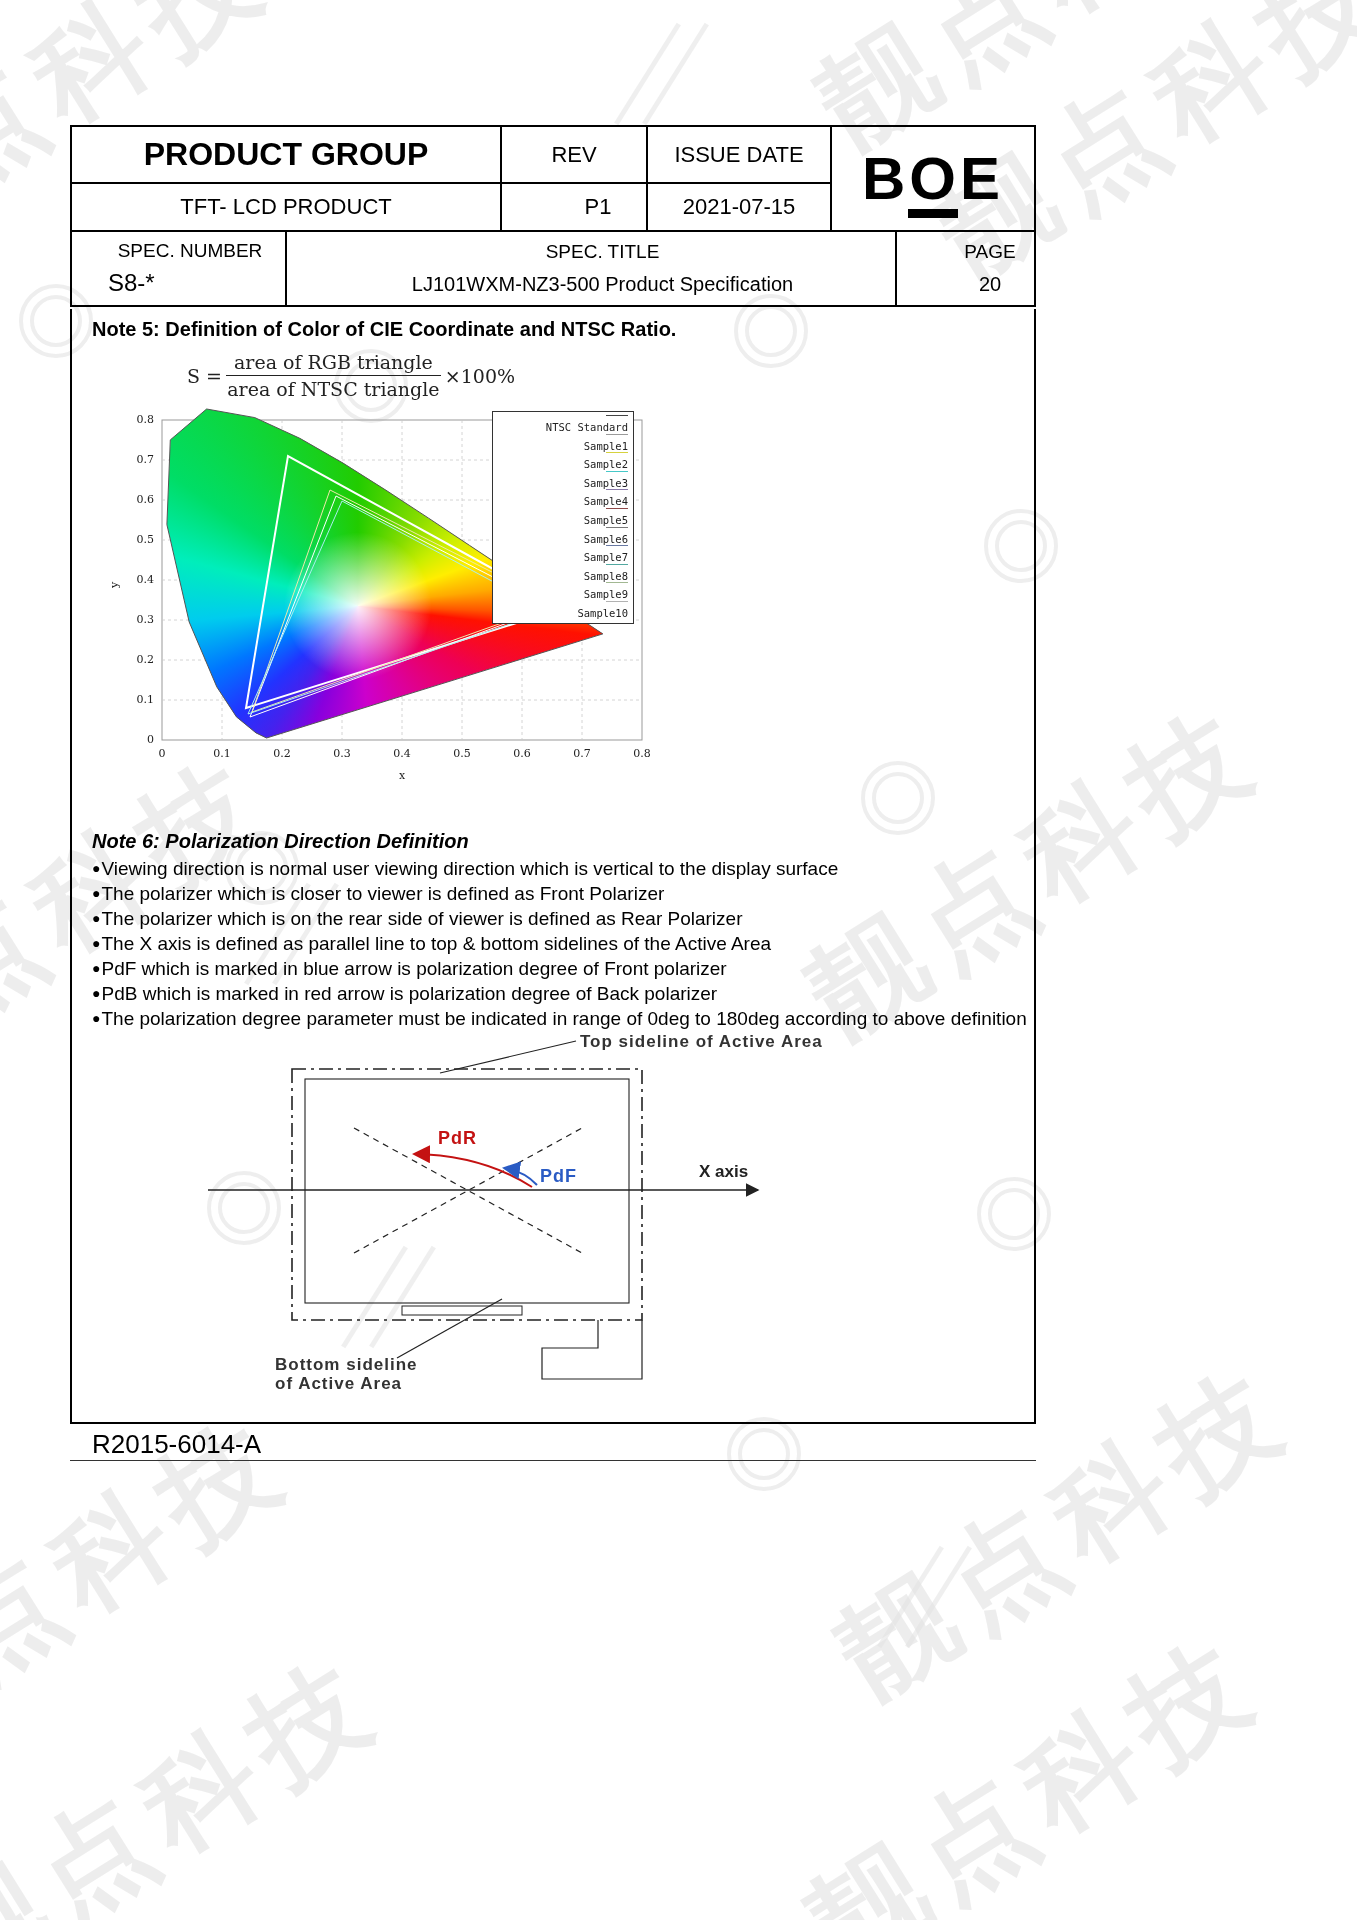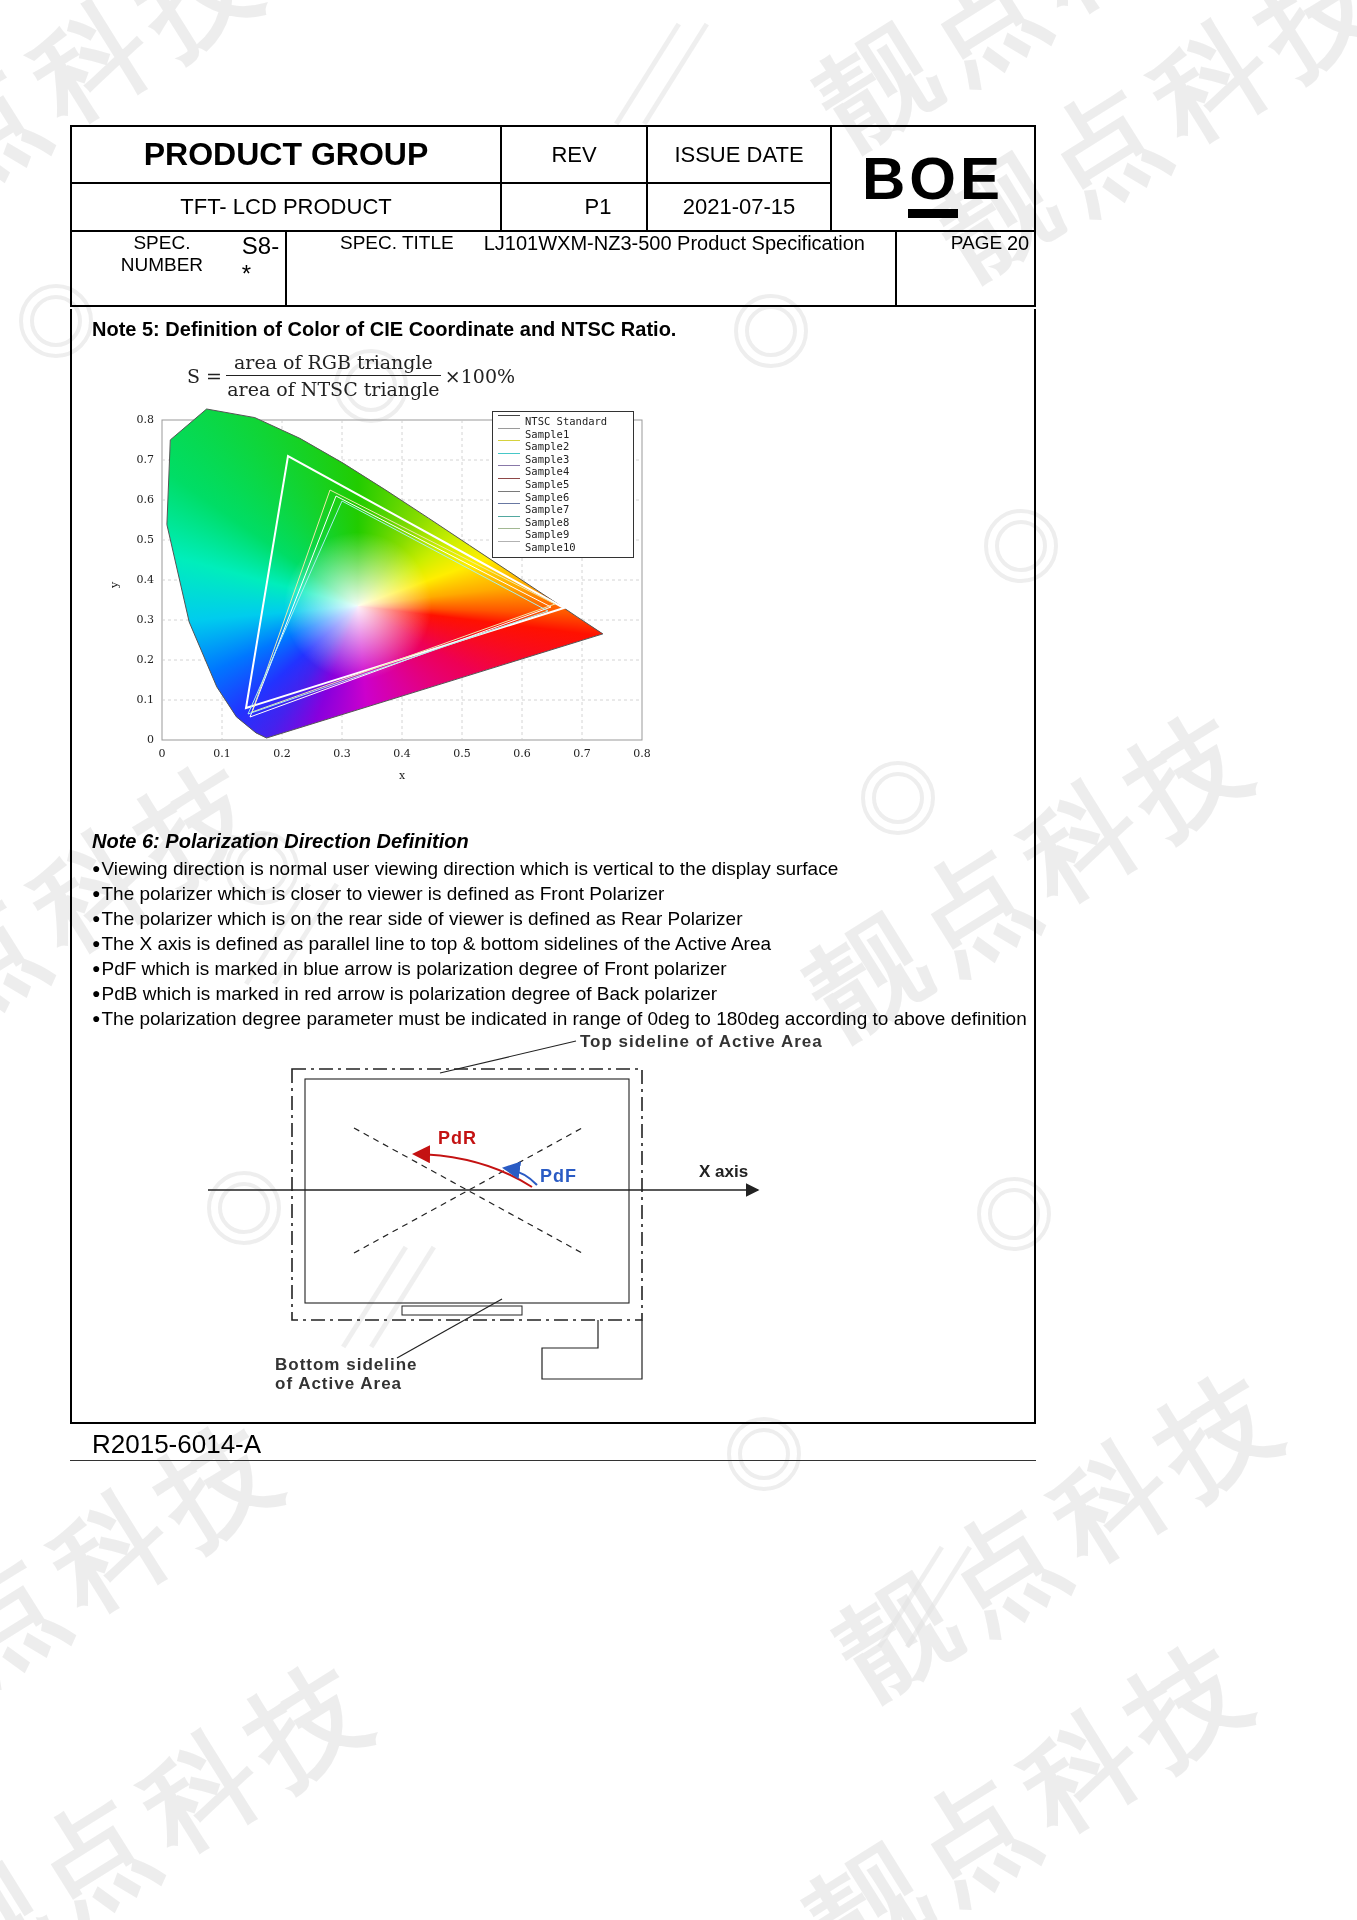--- a/index.html
+++ b/index.html
@@ -27,21 +27,21 @@
   .c-pg    { grid-area:1/1; border-right:2px solid #000; border-bottom:2px solid #000; font-size:32px; font-weight:bold; }
   .c-rev   { grid-area:1/2; border-right:2px solid #000; border-bottom:2px solid #000; font-size:22px; }
   .c-issue { grid-area:1/3; border-right:2px solid #000; border-bottom:2px solid #000; font-size:22px; }
   .c-logo  { grid-area:1/4/span 2/5; }
   .c-prod  { grid-area:2/1; border-right:2px solid #000; font-size:22px; }
   .c-p1    { grid-area:2/2; border-right:2px solid #000; font-size:22px;margin-left:48px; }
   .c-date  { grid-area:2/3; border-right:2px solid #000; font-size:22px; }
   .boe { position:relative; font-weight:bold; font-size:60px; letter-spacing:4px; line-height:1; }
   .boe-bar { position:absolute; left:50%; transform:translateX(-50%); bottom:-9px; width:50px; height:9px; background:#000; }
   .g2 { display:grid; grid-template-columns:215px 610px 1fr; height:77px; border:2px solid #000; }
-  .g2 > div { display:flex; flex-direction:row; justify-content:space-evenly;padding-left:23px; }
+  .g2 > div { display:flex; flex-direction:column; justify-content:space-evenly;padding-left:23px; }
   .c-specnum  { border-right:2px solid #000; }
   .c-spectitle{ border-right:2px solid #000; text-align:center; }
   .c-page { text-align:center;margin-left:26px; }
   .lbl { font-size:19px; text-align:center; }
   .val { font-size:20px; text-align:center; }
   .val-left { font-size:24px; text-align:left; padding-left:13px; }
 
   
   .content { position:absolute; left:70px; top:309px; width:966px; height:1115px;
              border:2px solid #000; border-top:none; z-index:1; }
@@ -66,21 +66,21 @@
       conic-gradient(from 0deg at 44% 60%,
         #22cc00 0deg, #88dd00 35deg, #ccee00 55deg, #ffee00 70deg, #ffaa00 83deg,
         #ff5500 92deg, #ff1100 97deg, #ee0055 120deg, #dd0099 150deg, #cc00cc 175deg,
         #8800dd 200deg, #4422ee 215deg, #2233ff 228deg, #0077ff 246deg, #00ccee 265deg,
         #00eebb 285deg, #00dd66 305deg, #22cc00 360deg);
   }
   .tick { font-family:"DejaVu Serif", serif; font-size:11px; fill:#222; }
   .legend { position:absolute; left:390px; top:16px; width:142px; z-index:4;
             border:1px solid #333; background:#fff; padding:3px 5px;
             font-family:"DejaVu Sans Mono", monospace; font-size:10.5px; line-height:12.6px; color:#222; }
-  .leg-row { display:flex; align-items:flex-start; gap:5px; }
+  .leg-row { display:flex; align-items:flex-end; gap:5px;flex-direction:column; }
   .leg-sw { width:22px; height:0; border-top:1.6px solid #555; flex:none; }
 
   
   .note6 { position:absolute; left:20px; top:521px; width:940px; }
   .note6-title { font-size:20px; font-weight:bold; margin-bottom:4px;font-style:italic; }
   .note6 ul { list-style:none; }
   .note6 li { font-size:19px; line-height:23px; }
   .note6 li::before { content:"\25CF"; font-size:14px; margin-right:1px; position:relative; top:-2px; }
 
   

